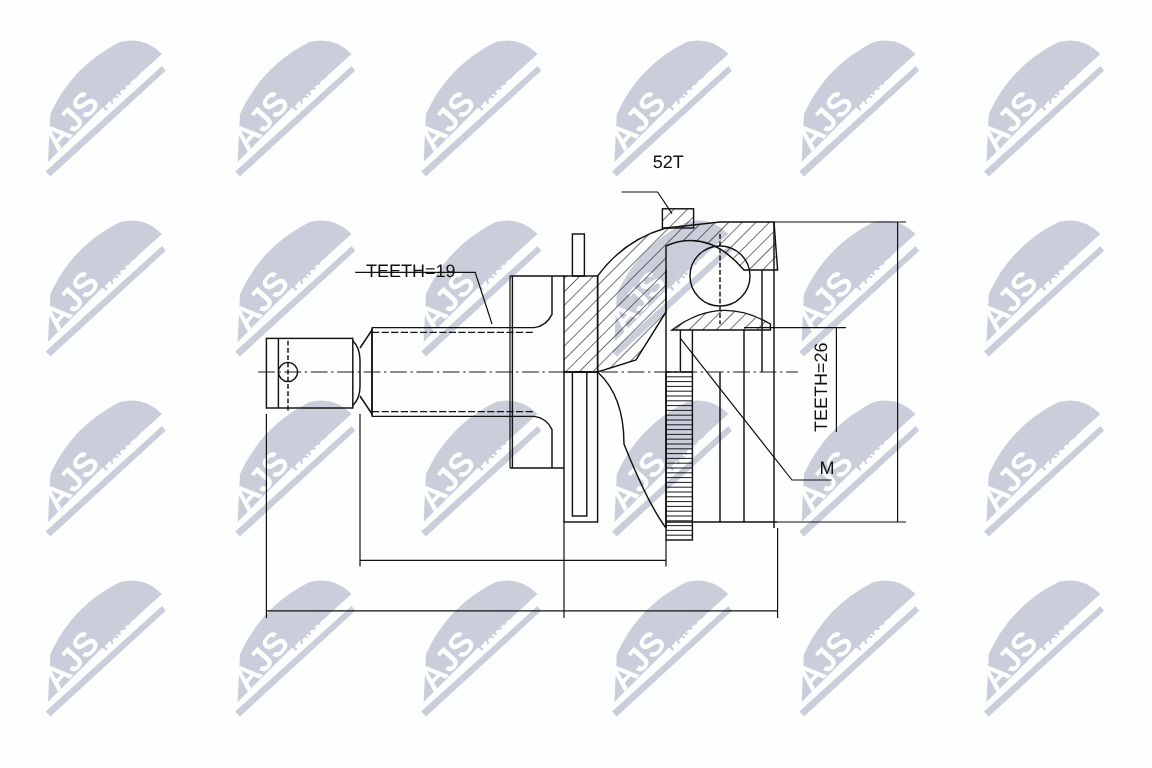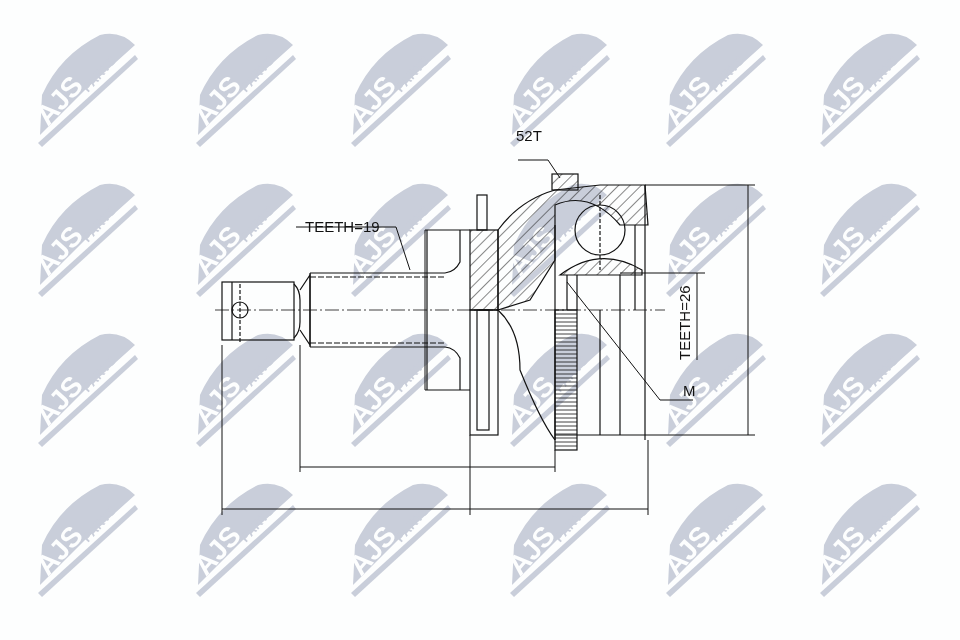--- a/index.html
+++ b/index.html
@@ -280,16 +280,16 @@
         <line x1="697" y1="273" x2="697" y2="360"></line>
 
         <polyline points="296,227 396,227 410,270"></polyline>
         <polyline points="518,160 548,160 560,178"></polyline>
         <polyline points="567,282 660,400 693,400"></polyline>
       </g>
     </g>
   </svg>
 
   <div class="lbl" style="left:305px;top:218px">TEETH=19</div>
-  <div class="lbl" style="left:516px;top:127px">52T</div>
+  <div class="lbl" style="left:544px;top:127px">52T</div>
   <div class="lbl lbl-vert" style="left:676px;top:360px">TEETH=26</div>
   <div class="lbl" style="left:683px;top:382px">M</div>
 </div>
 
 </body></html>

